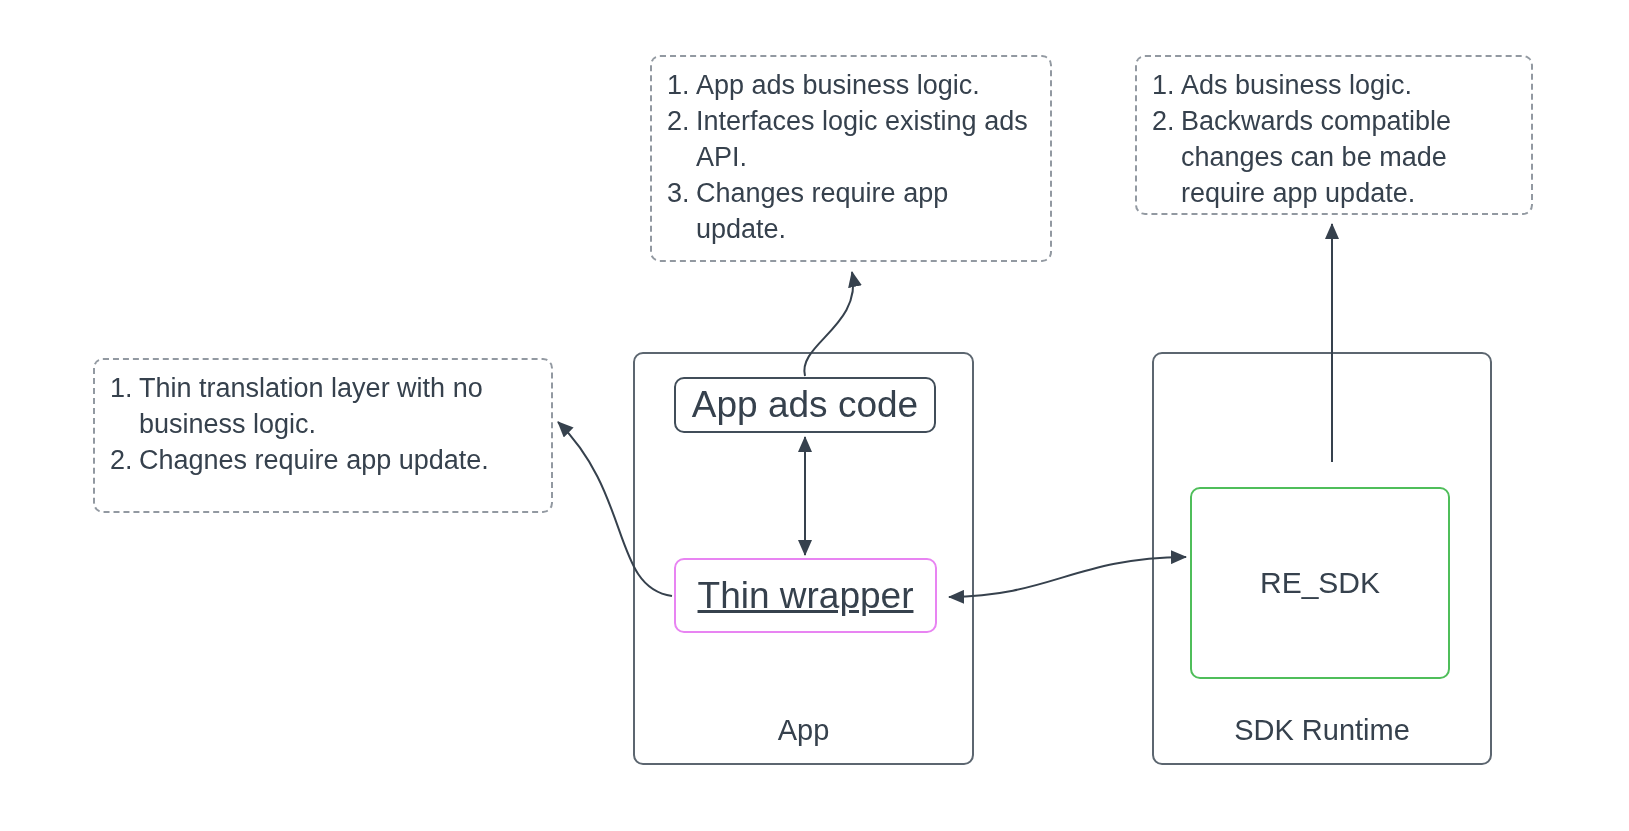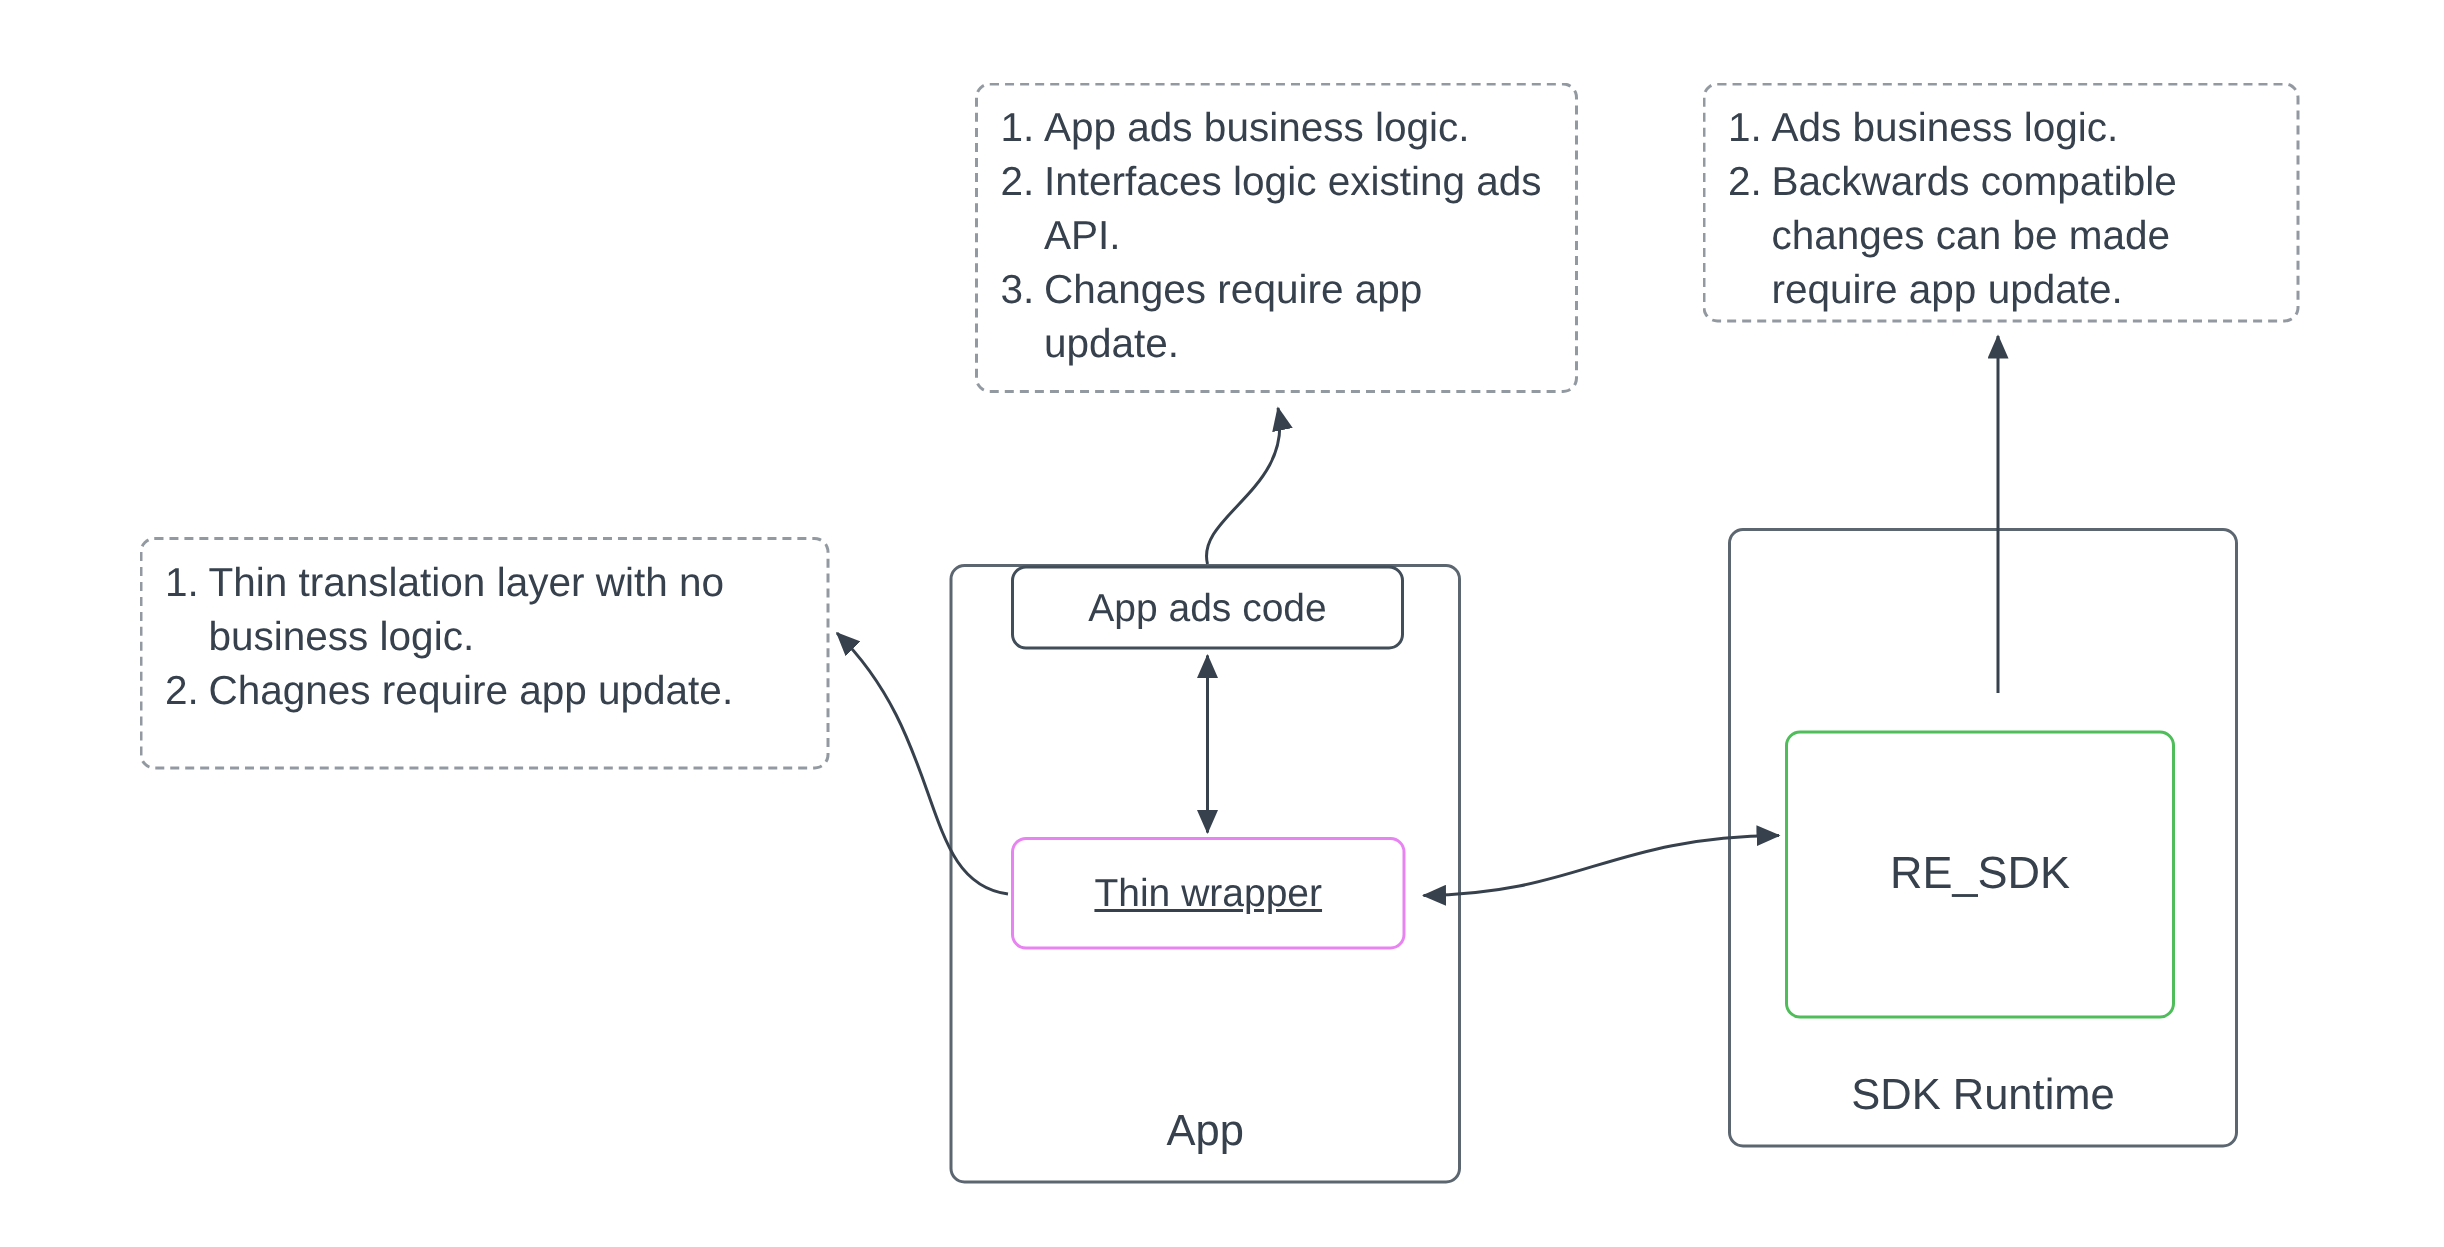--- a/index.html
+++ b/index.html
@@ -32,21 +32,21 @@
   .container-label{
     position:absolute;left:0;right:0;bottom:16px;
     text-align:center;font-size:29px;
   }
   .node{
     position:absolute;
     border-radius:10px;
     background:#ffffff;
     box-sizing:border-box;
     display:flex;align-items:center;justify-content:center;
-    font-size:26px;
+    font-size:37px;
   }
   .node-dark{border:2px solid #414D59;}
   .node-pink{border:2.5px solid #E884F2;text-decoration:underline;}
   .node-green{border:2.5px solid #4FBE5A;font-size:30px;margin-top:24px;}
   #arrow-layer{
     position:absolute;left:0;top:0;width:1629px;height:831px;
     pointer-events:none;z-index:5;
   }
 </style>
 </head>
@@ -82,21 +82,21 @@
   <div class="note-item">
     <span class="num">1.</span>
     <span class="txt">Ads business logic.</span>
   </div>
   <div class="note-item">
     <span class="num">2.</span>
     <span class="txt">Backwards compatible changes can be made require app update.</span>
   </div>
 </div>
 
-<div class="container-box" style="left:633px;top:352px;width:341px;height:413px;margin-top:24px;">
+<div class="container-box" style="left:633px;top:352px;width:341px;height:413px;">
   <div class="container-label">App</div>
 </div>
 
 <div class="container-box" style="left:1152px;top:352px;width:340px;height:413px;">
   <div class="container-label">SDK Runtime</div>
 </div>
 
 <div class="node node-dark" style="left:674px;top:377px;width:262px;height:56px;">
   <span>App ads code</span>
 </div>

